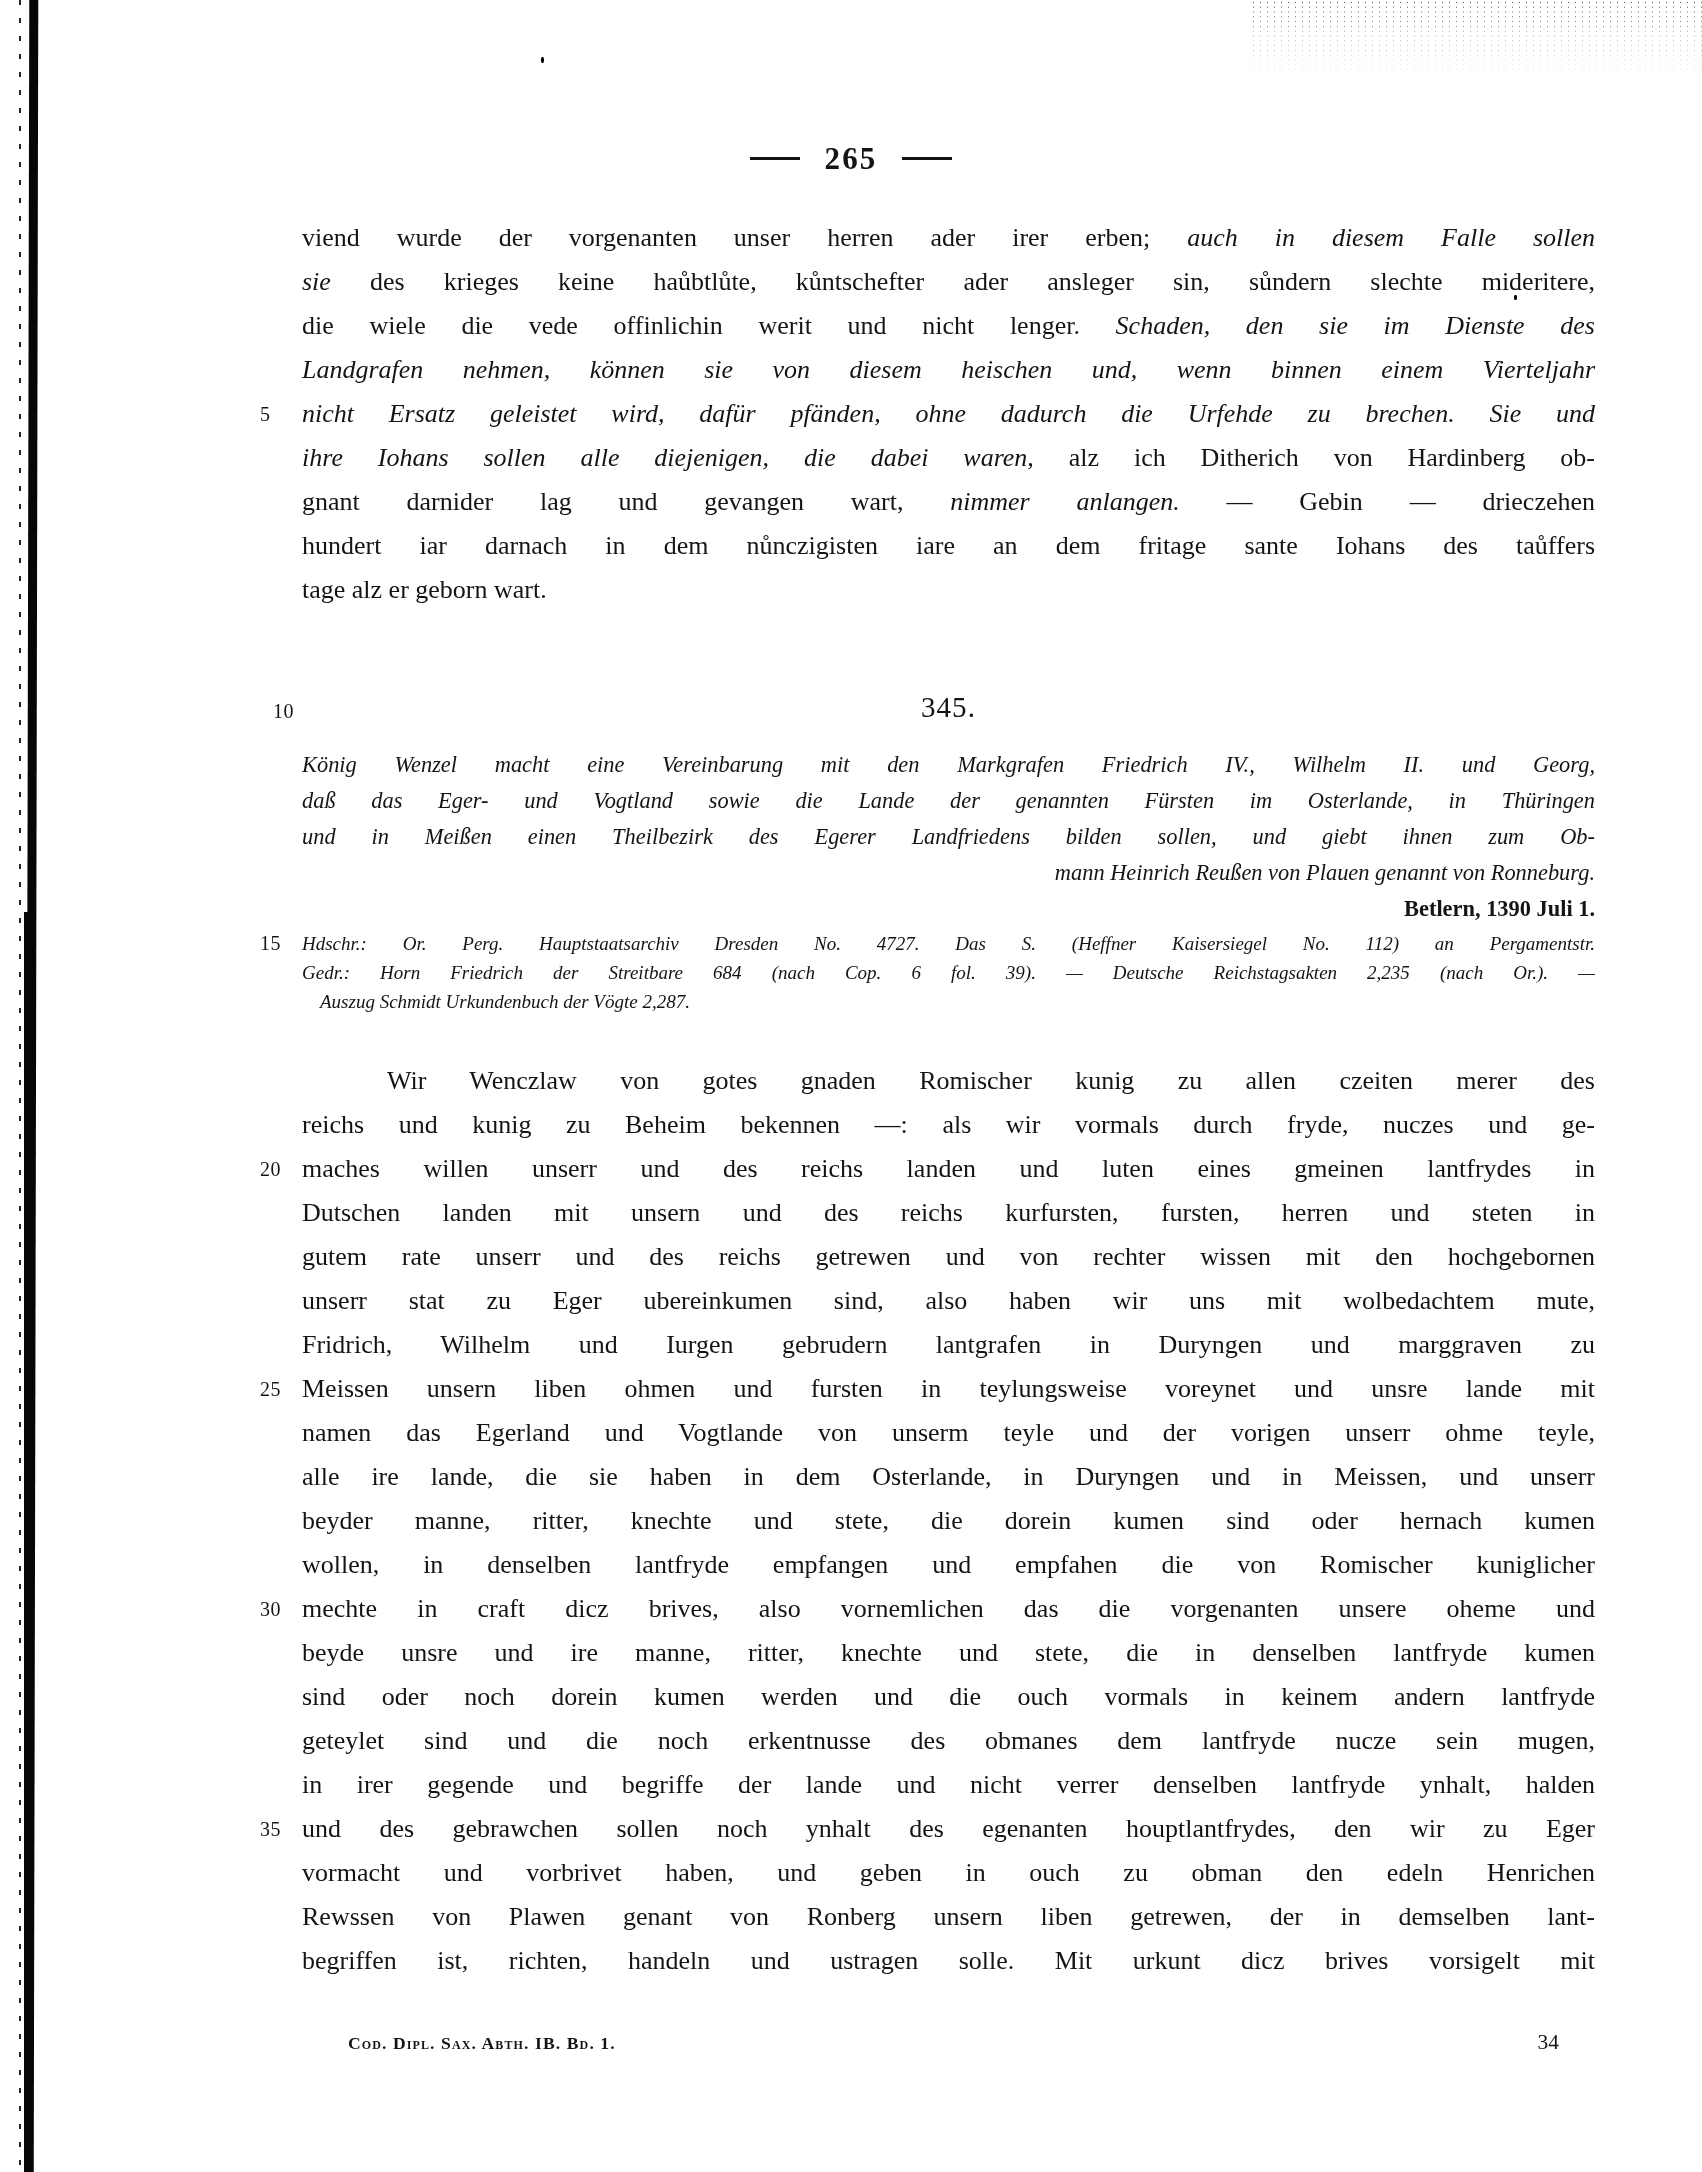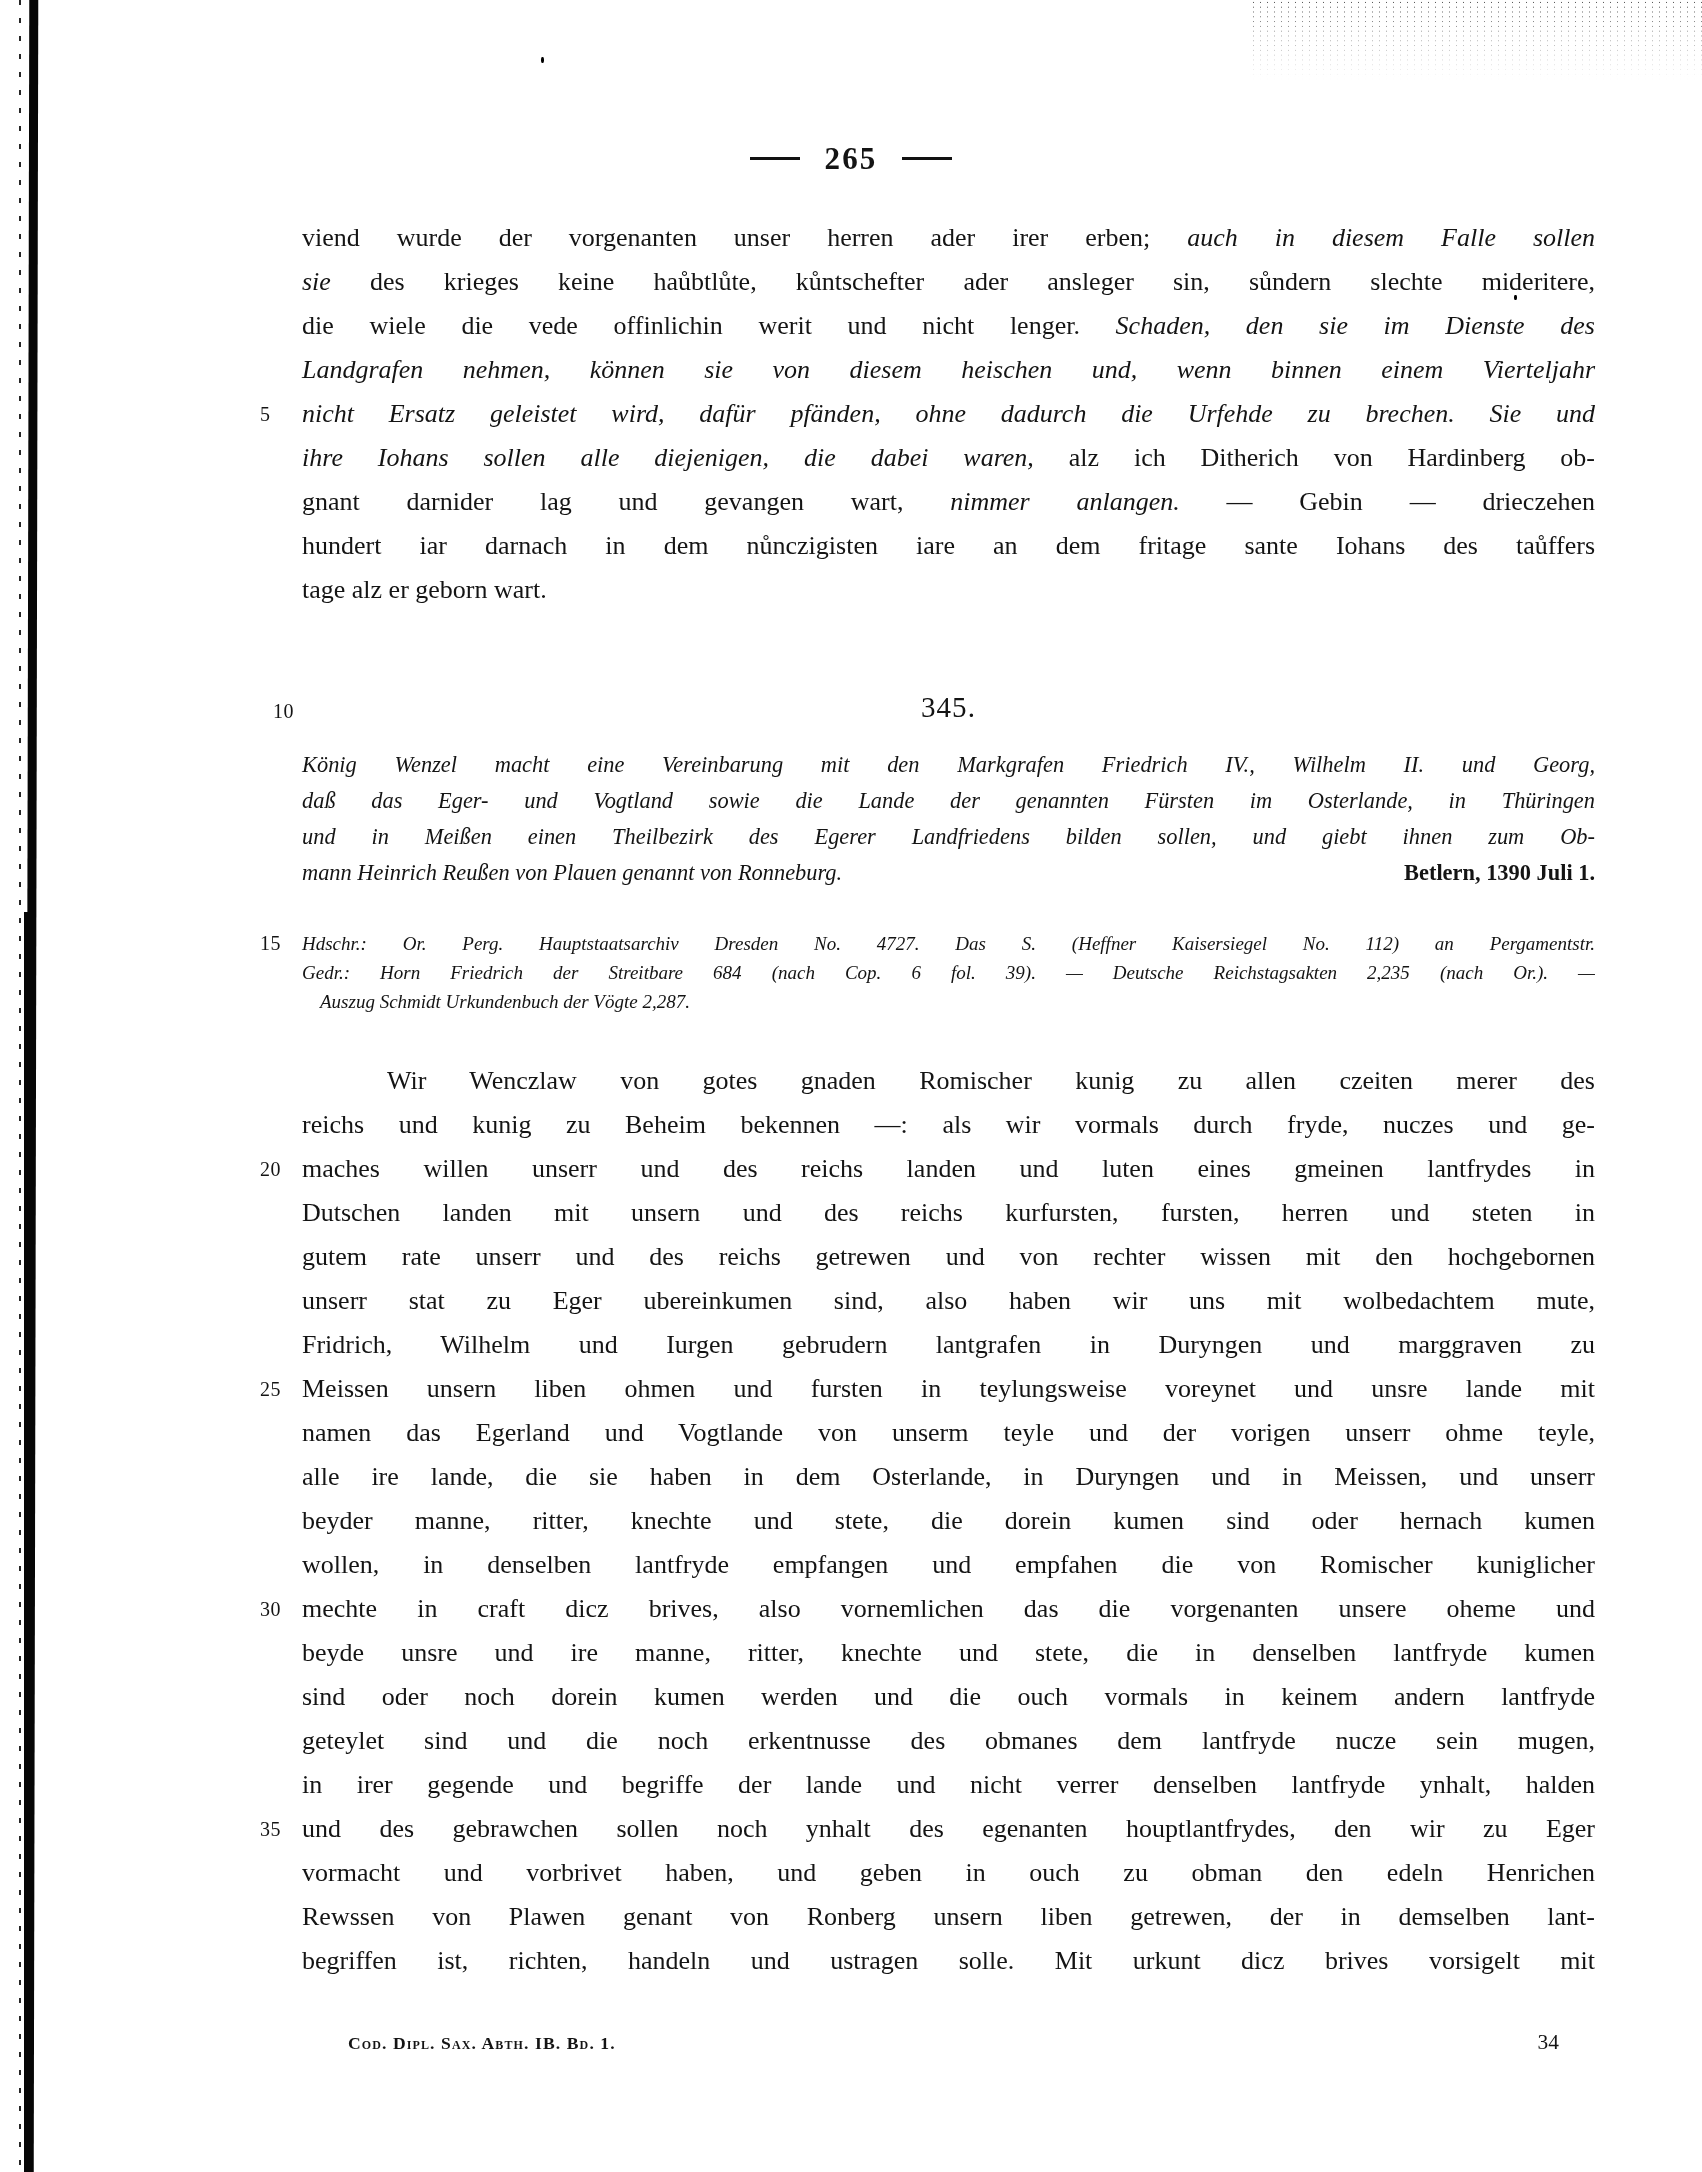--- a/index.html
+++ b/index.html
@@ -33,21 +33,21 @@
   .col{position:absolute;left:302px;width:1293px;font-family:Liberation Serif, serif;}
   .line{position:relative;text-align:justify;text-align-last:justify;white-space:normal;}
   .line.noj{text-align:left;text-align-last:left;}
   .it{font-style:italic;}
   .lnum{position:absolute;left:-42px;width:34px;text-align:right;font-style:normal;font-size:20px;letter-spacing:0.5px;}
   .continuation{top:216px;font-size:26px;line-height:44px;}
   .entry-heading{top:689px;text-align:center;font-size:29px;line-height:37px;letter-spacing:1.1px;}
   .entry-heading .lnum{top:4.3px;}
   .summary{top:747px;font-size:22.4px;line-height:36px;}
   .summary .line{font-style:italic;}
-  .summary .dateline-row{display:flex;justify-content:space-between;align-items:flex-start;}
+  .summary .dateline-row{display:flex;justify-content:space-between;align-items:flex-end;flex-direction:column;}
   .dateline{font-style:normal;font-weight:bold;font-size:22.4px;}
   .sources{top:929px;font-size:19px;line-height:29px;font-style:italic;}
   .sources .indent{padding-left:18px;}
   .body-text{top:1059px;font-size:26px;line-height:44px;}
   .body-text .line.first{text-indent:85px;}
   
   .footer-row{position:absolute;left:302px;width:1293px;top:2030px;display:flex;justify-content:space-between;align-items:baseline;}
   .footer-left{margin-left:46px;font-size:17.6px;font-variant:small-caps;font-weight:bold;letter-spacing:1.1px;}
   .footer-right{margin-right:36px;font-size:21.4px;}
 </style>

